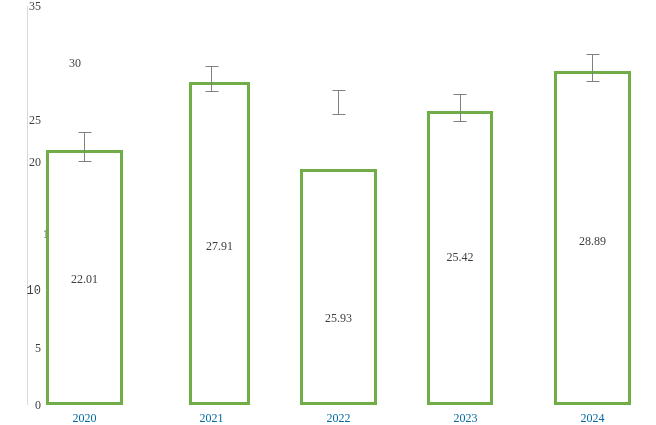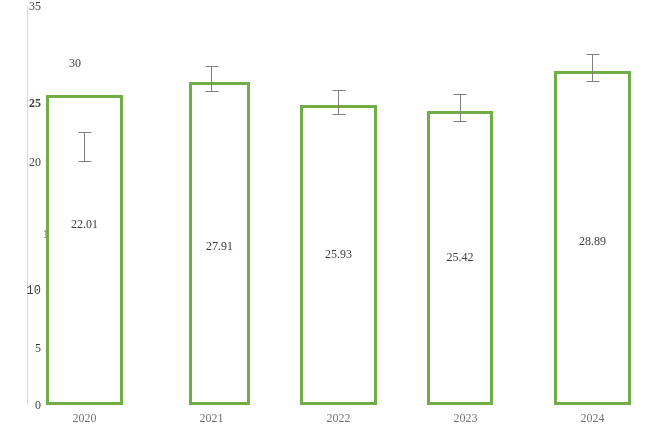--- a/index.html
+++ b/index.html
@@ -105,47 +105,47 @@
   }
   .error-bar .cap.top { top: 0; }
   .error-bar .cap.bottom { bottom: 0; }
 
   
   .x-tick-label {
     position: absolute;
     text-align: center;
     font-size: 12px;
     line-height: 12px;
-    color: #737373;
+    color: #0369a1;
     font-family: "Liberation Serif", serif;
     white-space: nowrap;
   }
 </style>
 </head>
 <body>
 
 <div id="chart-root">
 
   <div id="y-axis-line"></div>
 
   <div id="y-axis-labels">
     <div class="y-tick-label" style="top:0px;">35</div>
     <div class="y-tick-label" style="top:57px;padding-left:40px;">30</div>
-    <div class="y-tick-label" style="top:97px;font-weight:bold;">25</div>
+    <div class="y-tick-label" style="top:114px;">25</div>
     <div class="y-tick-label" style="top:156px;">20</div>
     <div class="y-tick-label" style="top:228px;padding-left:14px;">15</div>
     <div class="y-tick-label" style="top:285px;font-family:Liberation Mono, monospace;">10</div>
     <div class="y-tick-label" style="top:342px;">5</div>
     <div class="y-tick-label" style="top:399px;">0</div>
   </div>
 
   <div id="plot-area">
 
     <div class="bar-slot" style="left:18px; width:77px;">
-      <div class="bar" style="height:310px;">
+      <div class="bar" style="height:255px;">
         <div class="bar-value-label" style="top:120px;">22.01</div>
       </div>
       <div class="error-bar" style="bottom:243px; height:30px;">
         <div class="stem"></div>
         <div class="cap top"></div>
         <div class="cap bottom"></div>
       </div>
     </div>
 
     <div class="bar-slot" style="left:145px; width:77px;">
@@ -153,21 +153,21 @@
         <div class="bar-value-label" style="top:155px;">27.91</div>
       </div>
       <div class="error-bar" style="bottom:313px; height:26px;">
         <div class="stem"></div>
         <div class="cap top"></div>
         <div class="cap bottom"></div>
       </div>
     </div>
 
     <div class="bar-slot" style="left:272px; width:77px;">
-      <div class="bar" style="height:300px;">
+      <div class="bar" style="height:236px;">
         <div class="bar-value-label" style="top:140px;">25.93</div>
       </div>
       <div class="error-bar" style="bottom:290px; height:25px;">
         <div class="stem"></div>
         <div class="cap top"></div>
         <div class="cap bottom"></div>
       </div>
     </div>
 
     <div class="bar-slot" style="left:399px; width:66px;">

